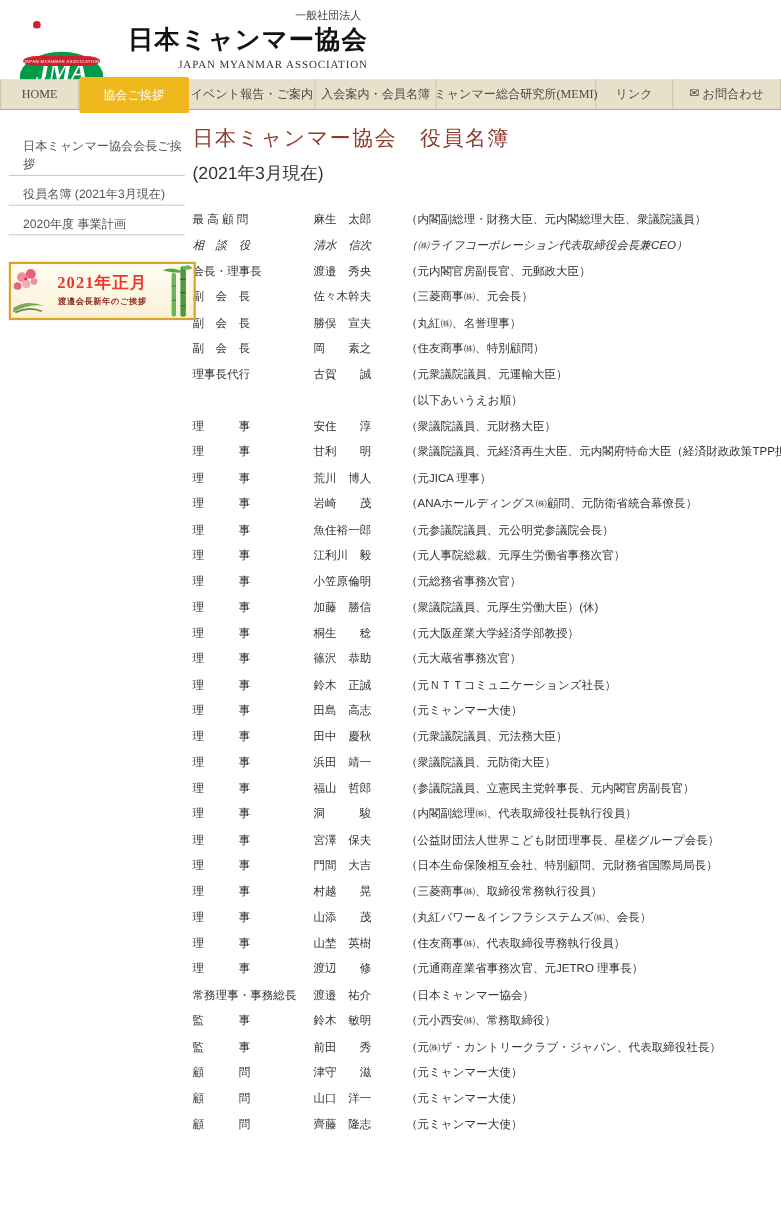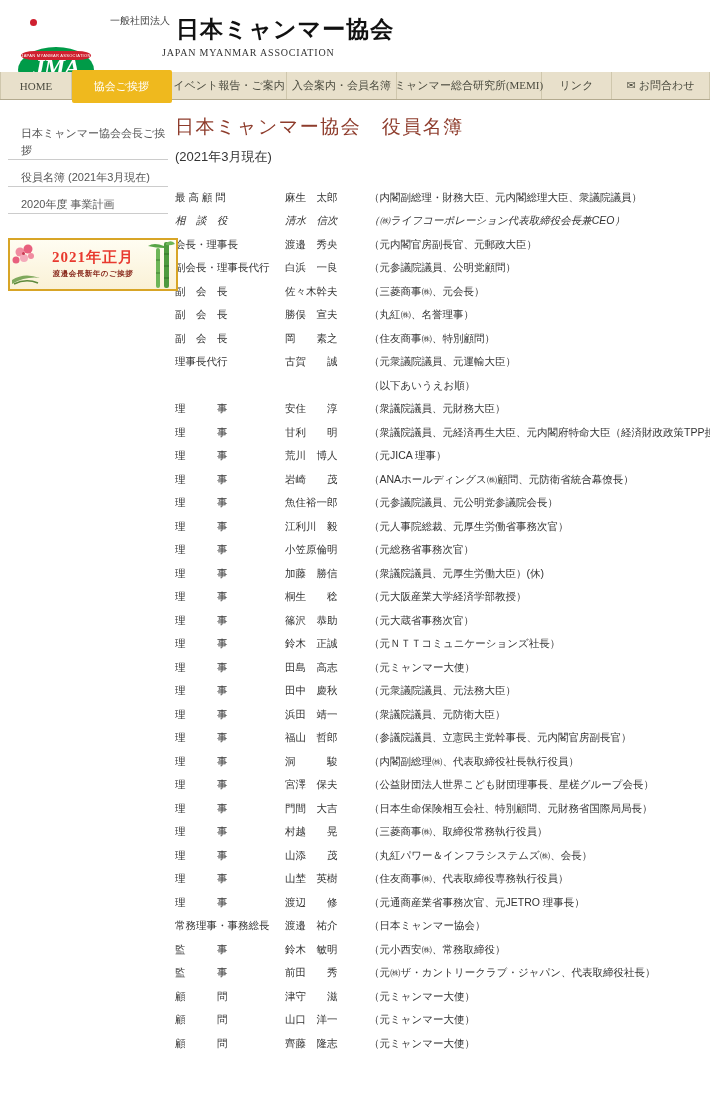--- a/index.html
+++ b/index.html
@@ -23,21 +23,21 @@
   .logo-oval{position:absolute;left:0;top:2px;width:76px;height:46px;background:var(--logo-green);
     border-radius:50%;display:flex;align-items:center;justify-content:center;margin-top:36px;}
   .logo-jma{color:#fff;font-family:"Liberation Serif","DejaVu Serif",serif;font-weight:bold;
     font-style:italic;font-size:24px;letter-spacing:-1px;line-height:1;padding-bottom:6px;}
   .logo-dot{position:absolute;left:12px;top:10px;width:7px;height:7px;border-radius:50%;background:var(--logo-red);}
   .logo-star{position:absolute;right:13px;top:12px;color:#fff;font-size:8px;line-height:1;}
   .logo-band{position:absolute;left:3px;bottom:3px;width:70px;height:9px;background:var(--logo-red);
     border-radius:40%/100%;color:#fff;font-size:4px;text-align:center;line-height:9px;
     letter-spacing:.3px;overflow:hidden;white-space:nowrap;}
   .org-block{margin-left:12px;font-family:"Liberation Serif","DejaVu Serif",serif;}
-  .org-line{display:flex;align-items:flex-start;}
+  .org-line{display:flex;align-items:flex-end;flex-direction:column;}
   .org-type{font-size:10px;color:#444;margin-right:6px;}
   .org-name{font-size:23px;font-weight:bold;color:#111;letter-spacing:1px;}
   .org-en{font-size:10px;color:#333;letter-spacing:.8px;margin-left:52px;margin-top:2px;}
 
   
   .nav-bar{position:relative;height:28px;background:var(--nav-bg);display:flex;
     border-bottom:1px solid #B3AA8F;font-family:"Liberation Serif","DejaVu Serif",serif;z-index:2;}
   .nav-item{display:flex;align-items:center;justify-content:center;font-size:11px;color:#4C4C40;
     border-right:1px solid #CFC7AD;cursor:pointer;white-space:nowrap;}
   .nav-item:first-child{border-left:1px solid #CFC7AD;}
@@ -71,21 +71,21 @@
     font-size:15px;color:var(--banner-red);margin-top:8px;letter-spacing:1px;}
   .side-banner-sub{font-size:7.5px;font-weight:bold;color:var(--banner-darkred);margin-top:2px;letter-spacing:.5px;}
   .banner-deco{position:absolute;top:0;height:100%;}
   .banner-deco.left{left:0;}
   .banner-deco.right{right:0;}
 
   
   .main{margin-left:7px;width:535px;}
   .page-title{font-family:"Liberation Serif","DejaVu Serif",serif;font-weight:normal;
     font-size:19px;color:var(--title-maroon);letter-spacing:1.5px;line-height:1.2;}
-  .date-note{font-size:13px;color:#333;margin-top:9px;margin-bottom:26px;}
+  .date-note{font-size:16px;color:#333;margin-top:9px;margin-bottom:26px;}
   .officer-list{width:535px;}
   .officer-row{display:flex;font-size:10.5px;line-height:10.5px;margin-bottom:13px;
     white-space:nowrap;color:#333;gap:13px;}
   .officer-role{width:97px;flex-shrink:0;}
   .officer-name{width:71px;flex-shrink:0;}
   .officer-desc{flex:0 0 auto;}
 </style>
 </head>
 <body>
 
@@ -195,25 +195,20 @@
         <span class="officer-role">相　談　役</span>
         <span class="officer-name">清水　信次</span>
         <span class="officer-desc">（㈱ライフコーポレーション代表取締役会長兼CEO）</span>
       </div>
           <div class="officer-row" style="margin-top: 4px;">
         <span class="officer-role">会長・理事長</span>
         <span class="officer-name">渡邉　秀央</span>
         <span class="officer-desc">（元内閣官房副長官、元郵政大臣）</span>
       </div>
           <div class="officer-row">
-        <span class="officer-role">副会長・理事長代行</span>
-        <span class="officer-name">白浜　一良</span>
-        <span class="officer-desc">（元参議院議員、公明党顧問）</span>
-      </div>
-          <div class="officer-row">
         <span class="officer-role">副　会　長</span>
         <span class="officer-name">佐々木幹夫</span>
         <span class="officer-desc">（三菱商事㈱、元会長）</span>
       </div>
           <div class="officer-row">
         <span class="officer-role">副　会　長</span>
         <span class="officer-name">勝俣　宣夫</span>
         <span class="officer-desc">（丸紅㈱、名誉理事）</span>
       </div>
           <div class="officer-row">

